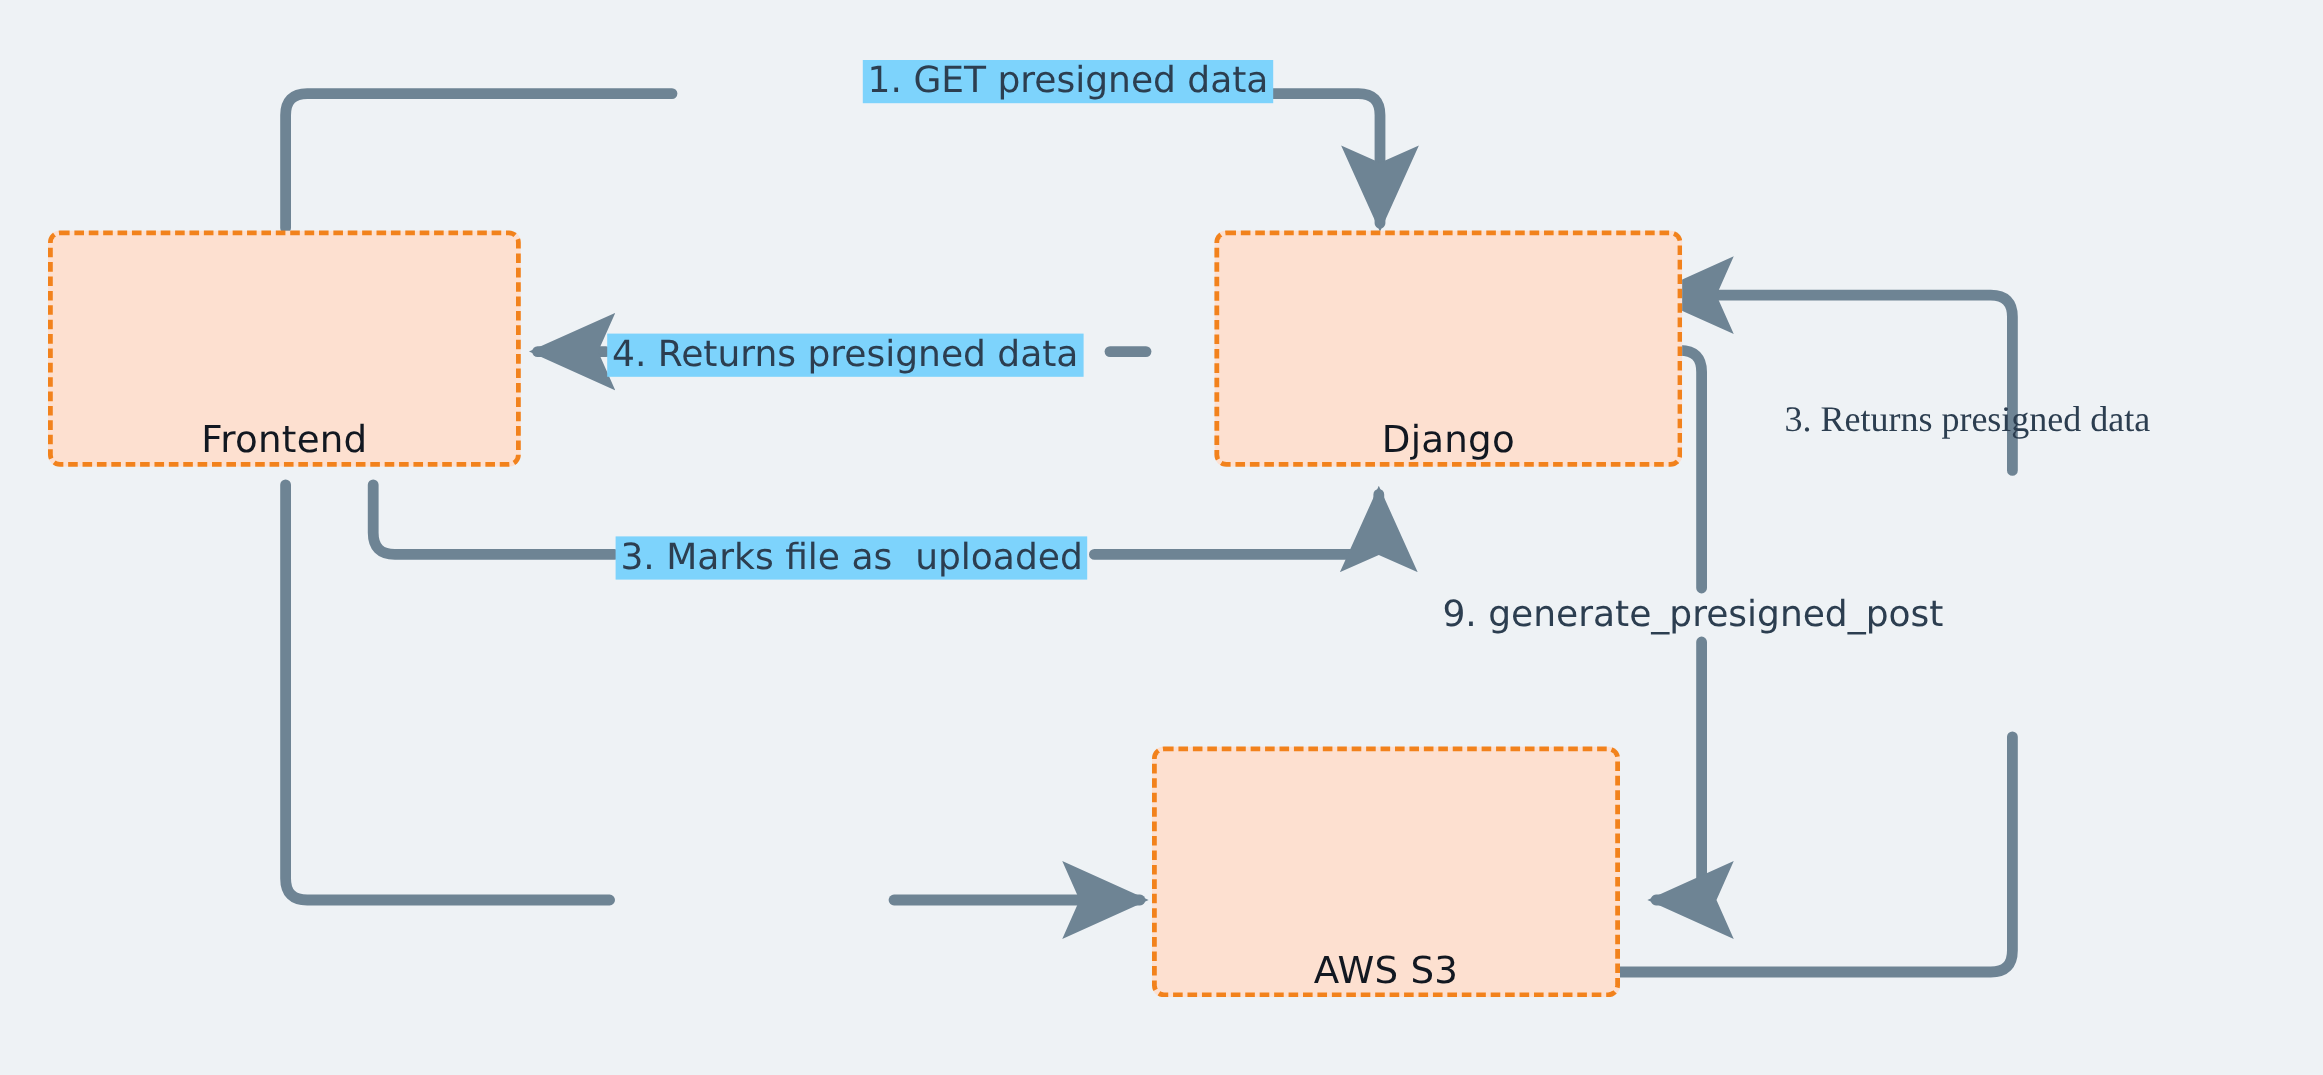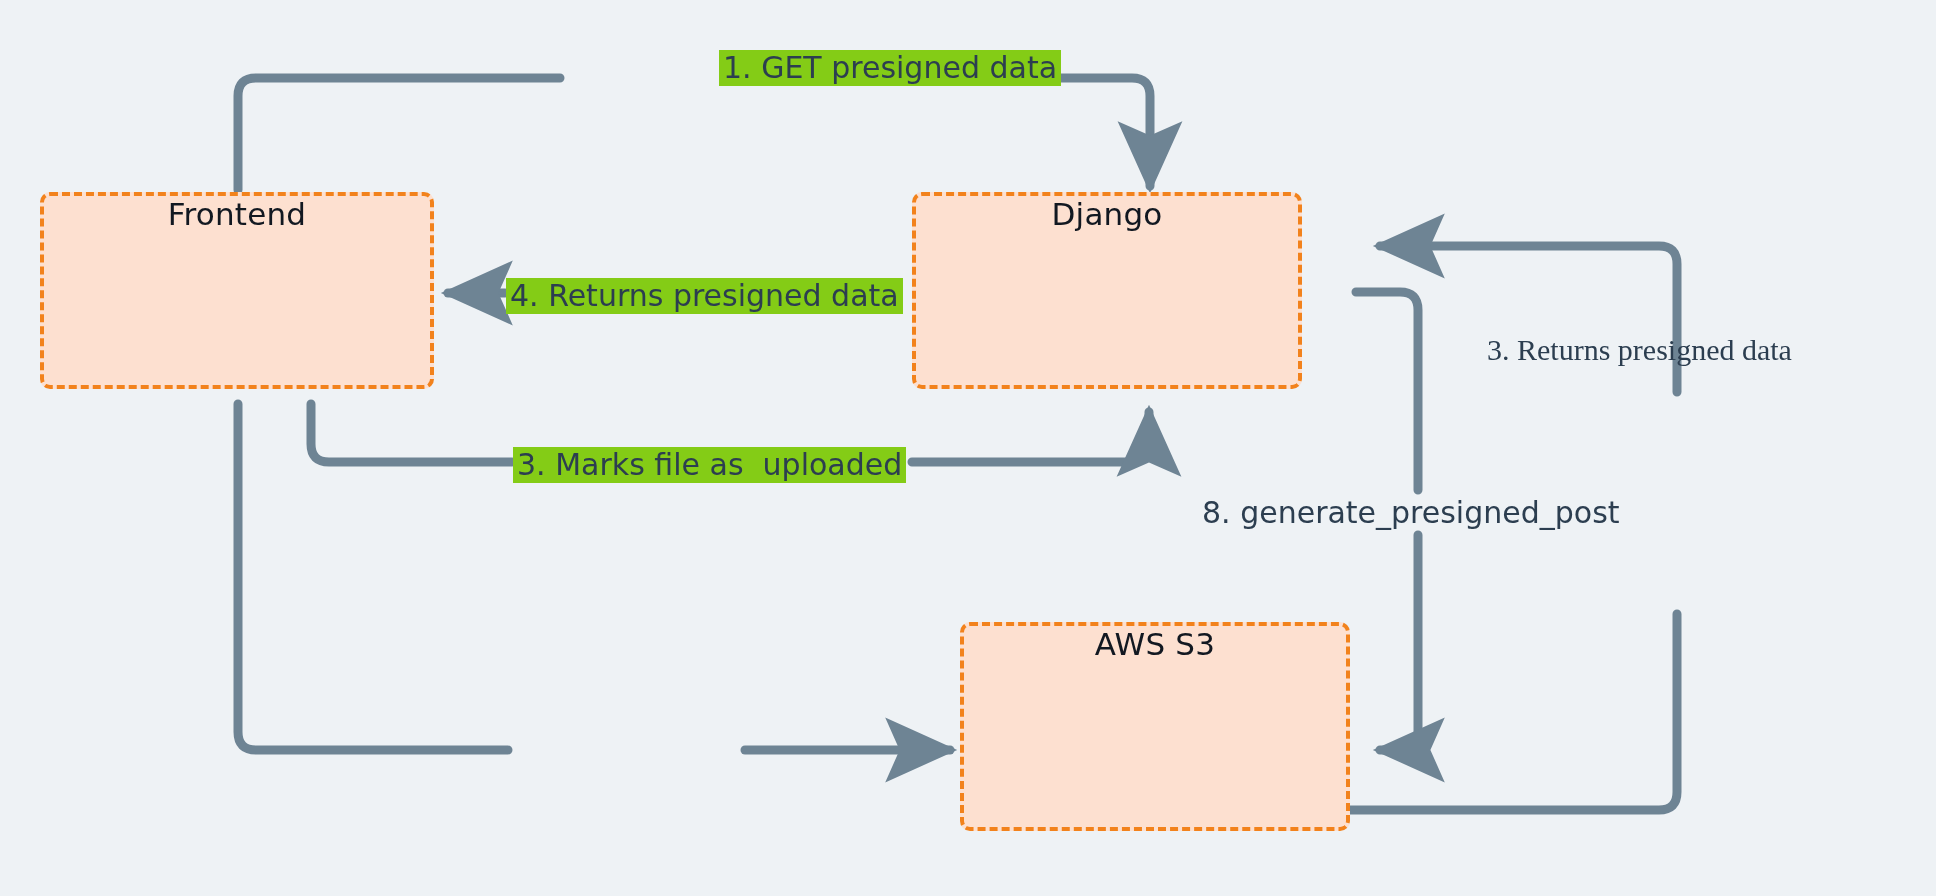--- a/index.html
+++ b/index.html
@@ -26,37 +26,37 @@
     width: 1936px;
     height: 896px;
   }
   .node-box {
     position: absolute;
     box-sizing: border-box;
     background: #fde0d0;
     border: 4px dashed #f2821c;
     border-radius: 10px;
     display: flex;
-    align-items: flex-start;
+    align-items: flex-end;
     justify-content: center;
   }
   .node-label {
     font-size: 31px;
     color: #121821;
     font-family: "DejaVu Sans", "Liberation Sans", sans-serif;
     letter-spacing: 0.2px;
     white-space: pre;
   }
   .edge-label {
     position: absolute;
     font-size: 30px;
     color: #2c3e50;
     font-family: "DejaVu Sans", "Liberation Sans", sans-serif;
     white-space: pre;
-    background: #84cc16;
+    background: #7dd3fc;
     line-height: 1.05;
     padding: 2px 4px;
   }
 </style>
 </head>
 <body>
 
 <div id="diagram-root">
 
   <svg class="layer" viewBox="0 0 1936 896">
@@ -94,32 +94,32 @@
     <g>
       <path d="M238,404 L238,732 Q238,750 256,750 L508,750" fill="none" stroke="#6e8494" stroke-width="9" stroke-linecap="round"></path>
       <path d="M745,750 L950,750" fill="none" stroke="#6e8494" stroke-width="9" stroke-linecap="round" marker-end="url(#ah)"></path>
     </g>
   </svg>
 
   <div class="node-box" style="left:40px; top:192px; width:394px; height:197px;">
     <span class="node-label">Frontend</span>
   </div>
 
-  <div class="node-box" style="left:912px; top:192px; width:390px; height:197px;">
+  <div class="node-box" style="left:1012px; top:192px; width:390px; height:197px;">
     <span class="node-label">Django</span>
   </div>
 
   <div class="node-box" style="left:960px; top:622px; width:390px; height:209px;">
     <span class="node-label">AWS S3</span>
   </div>
 
   <div class="edge-label" style="left:719px; top:50px;">1. GET presigned data</div>
 
   <div class="edge-label" style="left:506px; top:278px;text-align:right;">4. Returns presigned data</div>
 
   <div class="edge-label" style="left:1483px; top:332px; background:transparent;font-family:Liberation Serif, serif;">3. Returns presigned data</div>
 
   <div class="edge-label" style="left:513px; top:447px;">3. Marks file as  uploaded</div>
 
-  <div class="edge-label" style="left:1198px; top:495px; background:transparent;">8. generate_presigned_post</div>
+  <div class="edge-label" style="left:1198px; top:495px; background:transparent;">9. generate_presigned_post</div>
 
 
 </div>
 
 </body></html>

